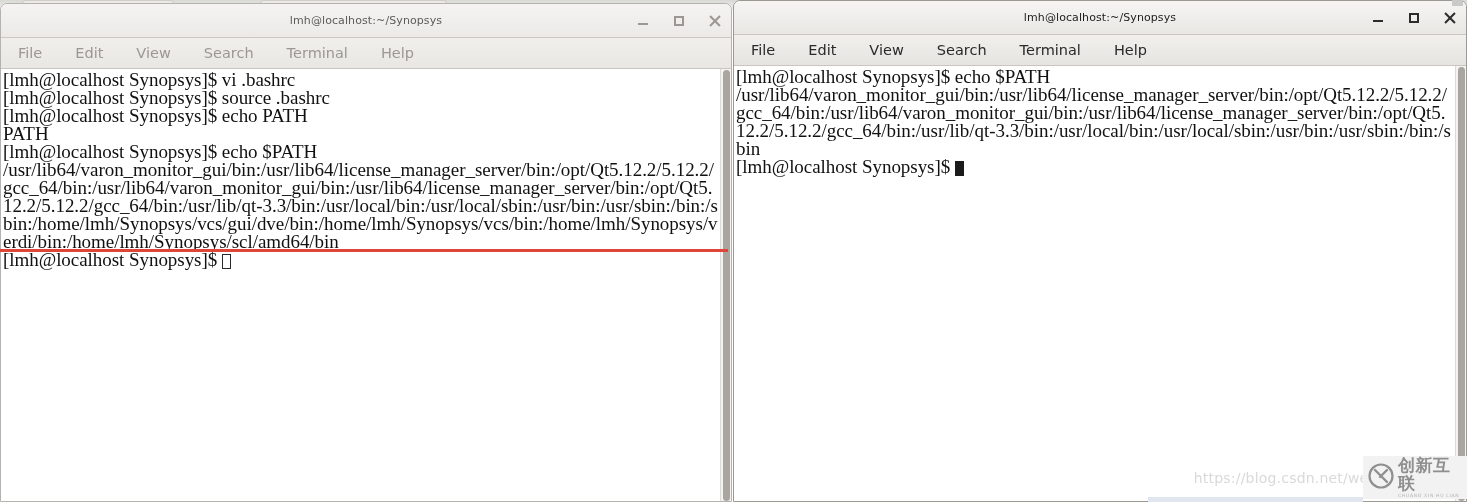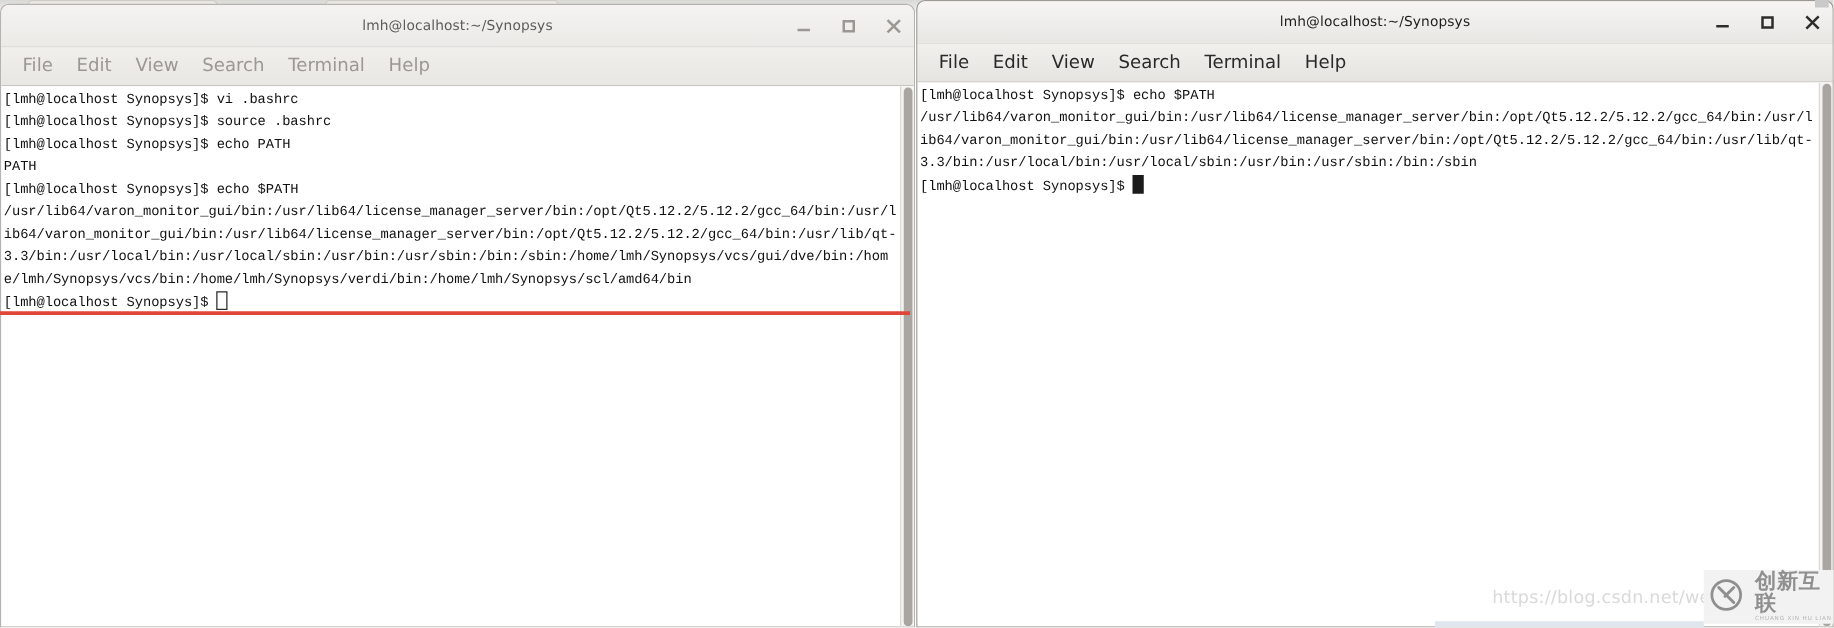--- a/index.html
+++ b/index.html
@@ -107,43 +107,43 @@
   }
   .wbtn.close::before { transform: rotate(45deg); }
   .wbtn.close::after  { transform: rotate(-45deg); }
 
   .menubar {
     height: 31px;
     box-sizing: border-box;
     display: flex;
     align-items: center;
     padding-left: 8px;
-    gap: 1px;
+    gap: 15px;
     border-bottom: 1px solid #c9c6c1;
   }
   .menubar .mi {
     font-family: "DejaVu Sans", sans-serif;
     font-size: 14.5px;
     padding: 2px 9px;
     white-space: nowrap;
     cursor: default;
   }
 
   .termbody {
     position: relative;
     background: #ffffff;
     overflow: hidden;
   }
   .termtext {
     position: absolute;
     left: 2px;
     top: 2px;
     right: 12px;
-    font-family: Liberation Mono, monospace;
-    font-size: 11px;
+    font-family: Liberation Serif, serif;
+    font-size: 19px;
     line-height: 18.05px;
     color: #111111;
     white-space: pre-wrap;
     word-break: break-all;
     overflow-wrap: anywhere;
     letter-spacing: -0.05px;
   }
   .cursor {
     display: inline-block;
     width: 9px;
@@ -234,21 +234,21 @@
     height: 43px;
     background: #f2f2f2;
     display: flex;
     align-items: center;
     z-index: 51;
     padding-left: 4px;
     box-sizing: border-box;
   }
   .wm-logo .mark { flex: 0 0 auto; }
   .wm-logo .cn {
-    margin-left: 9px;
+    margin-left: 3px;
     display: flex;
     flex-direction: column;
     justify-content: flex-end;
   }
   .wm-logo .cn-main {
     font-family: "DejaVu Sans", sans-serif;
     font-size: 17px;
     font-weight: bold;
     color: #8f8f8f;
     line-height: 18px;

